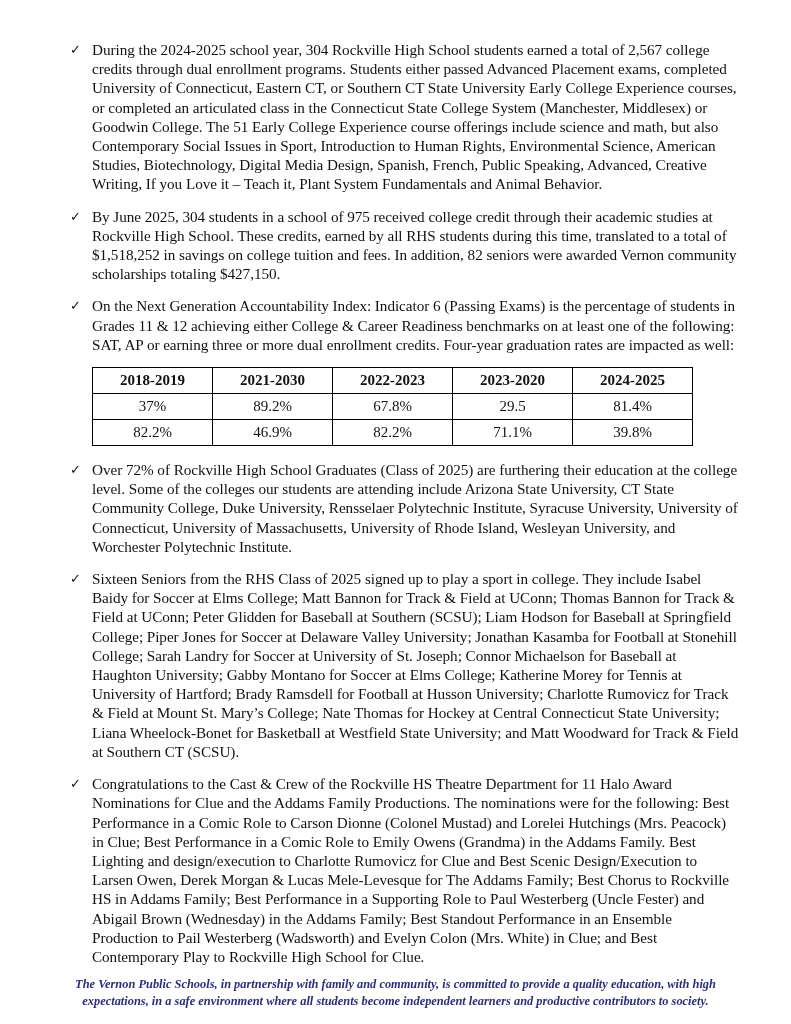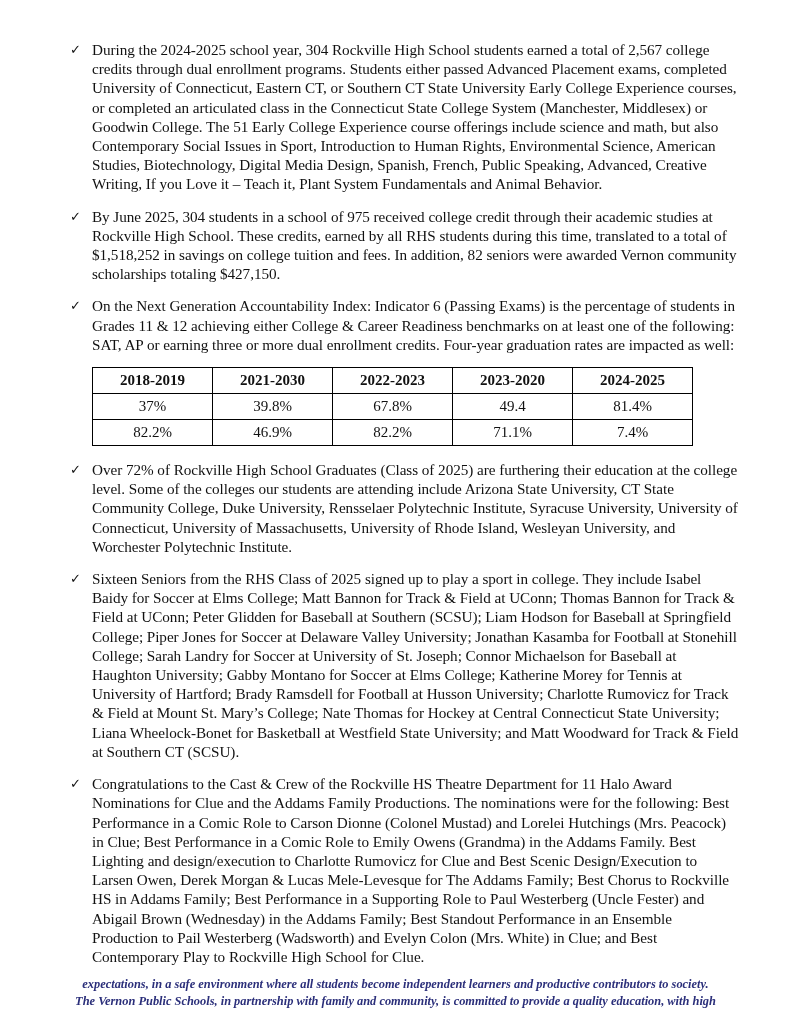--- a/index.html
+++ b/index.html
@@ -126,31 +126,31 @@
         <tbody>
           <tr class="header-row">
             <td>2018-2019</td>
             <td>2021-2030</td>
             <td>2022-2023</td>
             <td>2023-2020</td>
             <td>2024-2025</td>
           </tr>
           <tr>
             <td>37%</td>
-            <td>39.8%</td>
+            <td>89.2%</td>
             <td>67.8%</td>
-            <td>49.4</td>
+            <td>29.5</td>
             <td>81.4%</td>
           </tr>
           <tr>
             <td>82.2%</td>
             <td>46.9%</td>
             <td>82.2%</td>
             <td>71.1%</td>
-            <td>7.4%</td>
+            <td>39.8%</td>
           </tr>
         </tbody>
       </table>
     </li>
 
     <li class="bullet-item">
       <span class="check-icon">✓</span>
       <span class="para-text">Over 72% of Rockville High School Graduates (Class of 2025) are furthering their education at the college level.  Some of the colleges our students are attending include Arizona State University, CT State Community College, Duke University,  Rensselaer Polytechnic Institute, Syracuse University, University of Connecticut,  University of Massachusetts, University of Rhode Island, Wesleyan University, and Worchester Polytechnic Institute.</span>
     </li>
 
@@ -160,17 +160,17 @@
     </li>
 
     <li class="bullet-item">
       <span class="check-icon">✓</span>
       <span class="para-text">Congratulations to the Cast &amp; Crew of the Rockville HS Theatre Department for 11 Halo Award Nominations for Clue and the Addams Family Productions.  The nominations were for the following: Best Performance in a Comic Role to Carson Dionne (Colonel Mustad) and Lorelei Hutchings (Mrs. Peacock) in Clue; Best Performance in a Comic Role to Emily Owens (Grandma) in the Addams Family.  Best Lighting and design/execution to Charlotte Rumovicz for Clue and Best Scenic Design/Execution to Larsen Owen, Derek Morgan &amp; Lucas Mele-Levesque for The Addams Family; Best Chorus to Rockville HS in Addams Family; Best Performance in a Supporting Role to Paul Westerberg (Uncle Fester) and Abigail Brown (Wednesday) in the Addams Family; Best Standout Performance in an Ensemble Production to Pail Westerberg (Wadsworth) and Evelyn Colon (Mrs. White) in Clue; and Best Contemporary Play to Rockville High School for Clue.</span>
     </li>
 
   </ul>
 
   <div class="footer">
+    <span class="footer-line">The Vernon Public Schools, in partnership with family and community, is committed to provide a quality education, with high</span>
     <span class="footer-line">expectations, in a safe environment where all students become independent learners and productive contributors to society.</span>
-    <span class="footer-line">The Vernon Public Schools, in partnership with family and community, is committed to provide a quality education, with high</span>
   </div>
 
 </div>
 
 </body></html>

